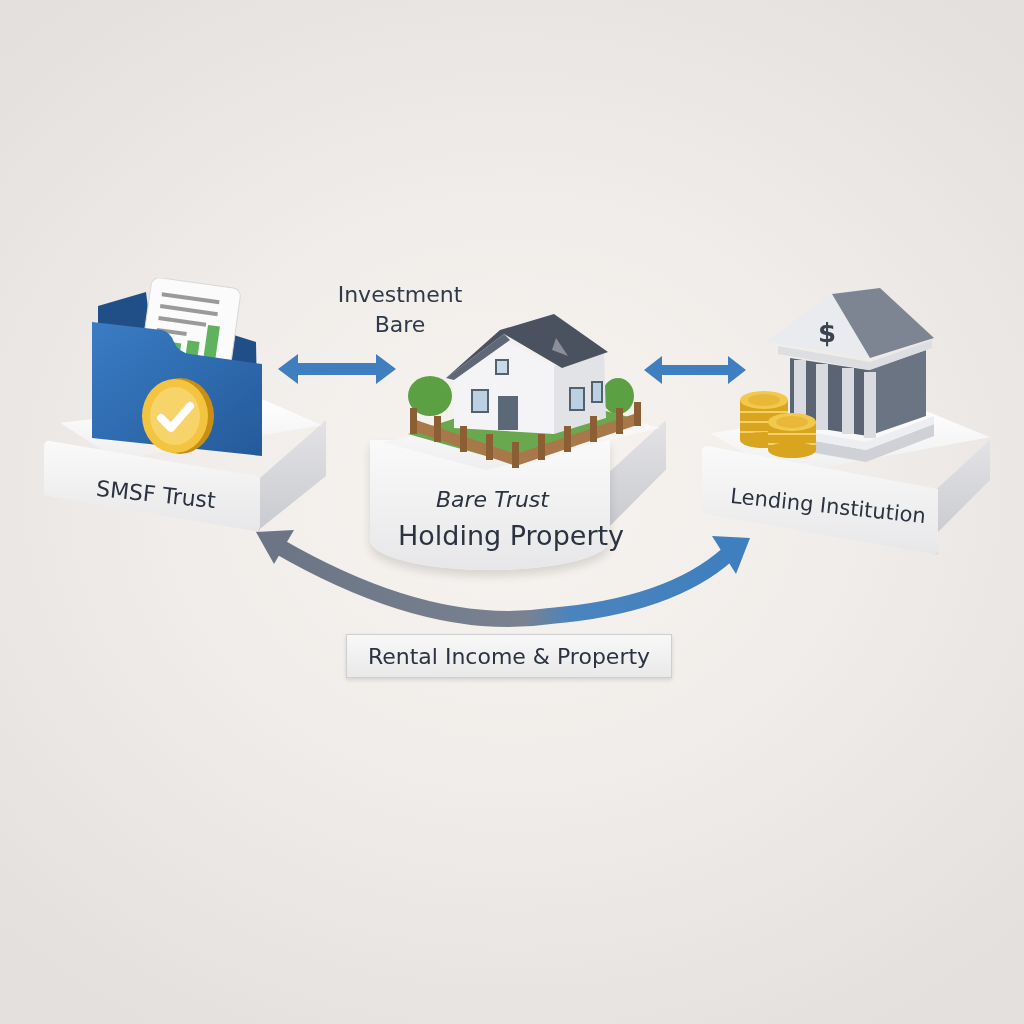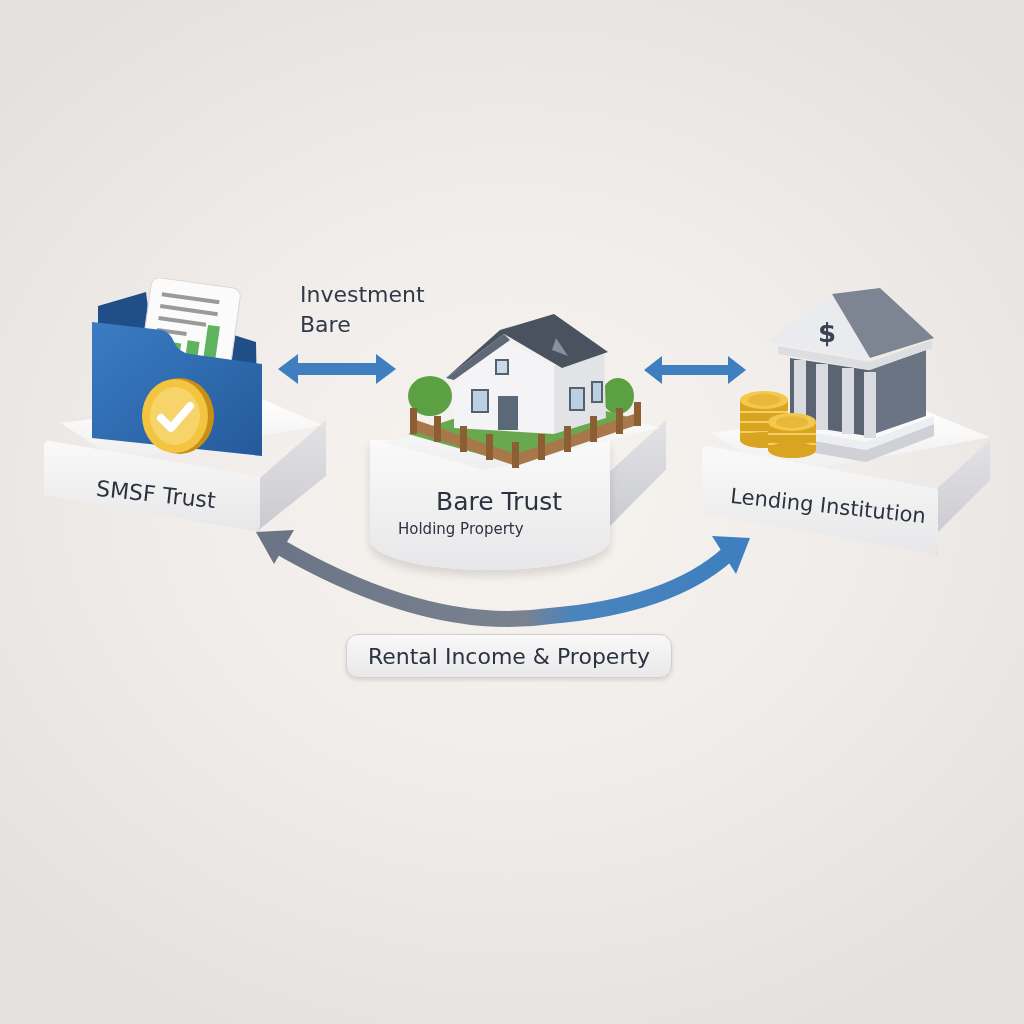--- a/index.html
+++ b/index.html
@@ -27,38 +27,38 @@
       clip-path: polygon(0 55%, 100% 0, 100% 50%, 0 100%); }
     #smsf-label { left: 96px; top: 482px; font-size: 22px; transform: rotate(6deg); }
 
     
     #bare-top { left: 370px; top: 400px; width: 290px; height: 70px;
       clip-path: polygon(4% 60%, 70% 6%, 100% 40%, 40% 100%); }
     #bare-front { left: 370px; top: 440px; width: 240px; height: 130px;
       border-radius: 0 0 120px 120px / 0 0 30px 30px; }
     #bare-side { left: 606px; top: 420px; width: 60px; height: 110px;
       clip-path: polygon(0 50%, 100% 0, 100% 45%, 0 100%); }
-    #bare-label-1 { left: 436px; top: 487px; font-size: 25px; }
-    #bare-label-2 { left: 398px; top: 520px; font-size: 15px; }
+    #bare-label-1 { left: 436px; top: 487px; font-size: 22px; font-style: italic; }
+    #bare-label-2 { left: 398px; top: 520px; font-size: 27px; }
 
     
     #lend-top { left: 710px; top: 405px; width: 280px; height: 70px;
       clip-path: polygon(0 40%, 72% 0, 100% 46%, 26% 100%); }
     #lend-front { left: 702px; top: 445px; width: 236px; height: 110px;
       clip-path: polygon(0 0, 100% 40%, 100% 100%, 0 62%); border-radius: 6px; }
     #lend-side { left: 930px; top: 440px; width: 60px; height: 100px;
       clip-path: polygon(0 55%, 100% 0, 100% 40%, 0 100%); }
     #lend-label { left: 730px; top: 494px; font-size: 21px; transform: rotate(6deg); }
 
     
-    #loan-label { left: 300px; top: 280px; width: 160px; text-align: left;
+    #loan-label { left: 320px; top: 280px; width: 160px; text-align: center;
       font-size: 22px; line-height: 30px; color: #2f3a48; }
     #rental-box { left: 346px; top: 634px; width: 324px; height: 42px;
       background: linear-gradient(180deg,#f8f8f8,#e9e9ea); border: 1px solid #cfcfd2;
-      border-radius: 12px; box-shadow: 0 2px 4px rgba(0,0,0,0.12);
+      border-radius: 0; box-shadow: 0 2px 4px rgba(0,0,0,0.12);
       display: flex; align-items: center; justify-content: center; }
     #rental-label { font-size: 22px; }
   </style>
 </head>
 <body>
 
 <div>
   <div id="smsf-side" class="slab-side"></div>
   <div id="smsf-top" class="slab-top"></div>
   <div id="smsf-front" class="slab-front"></div>

